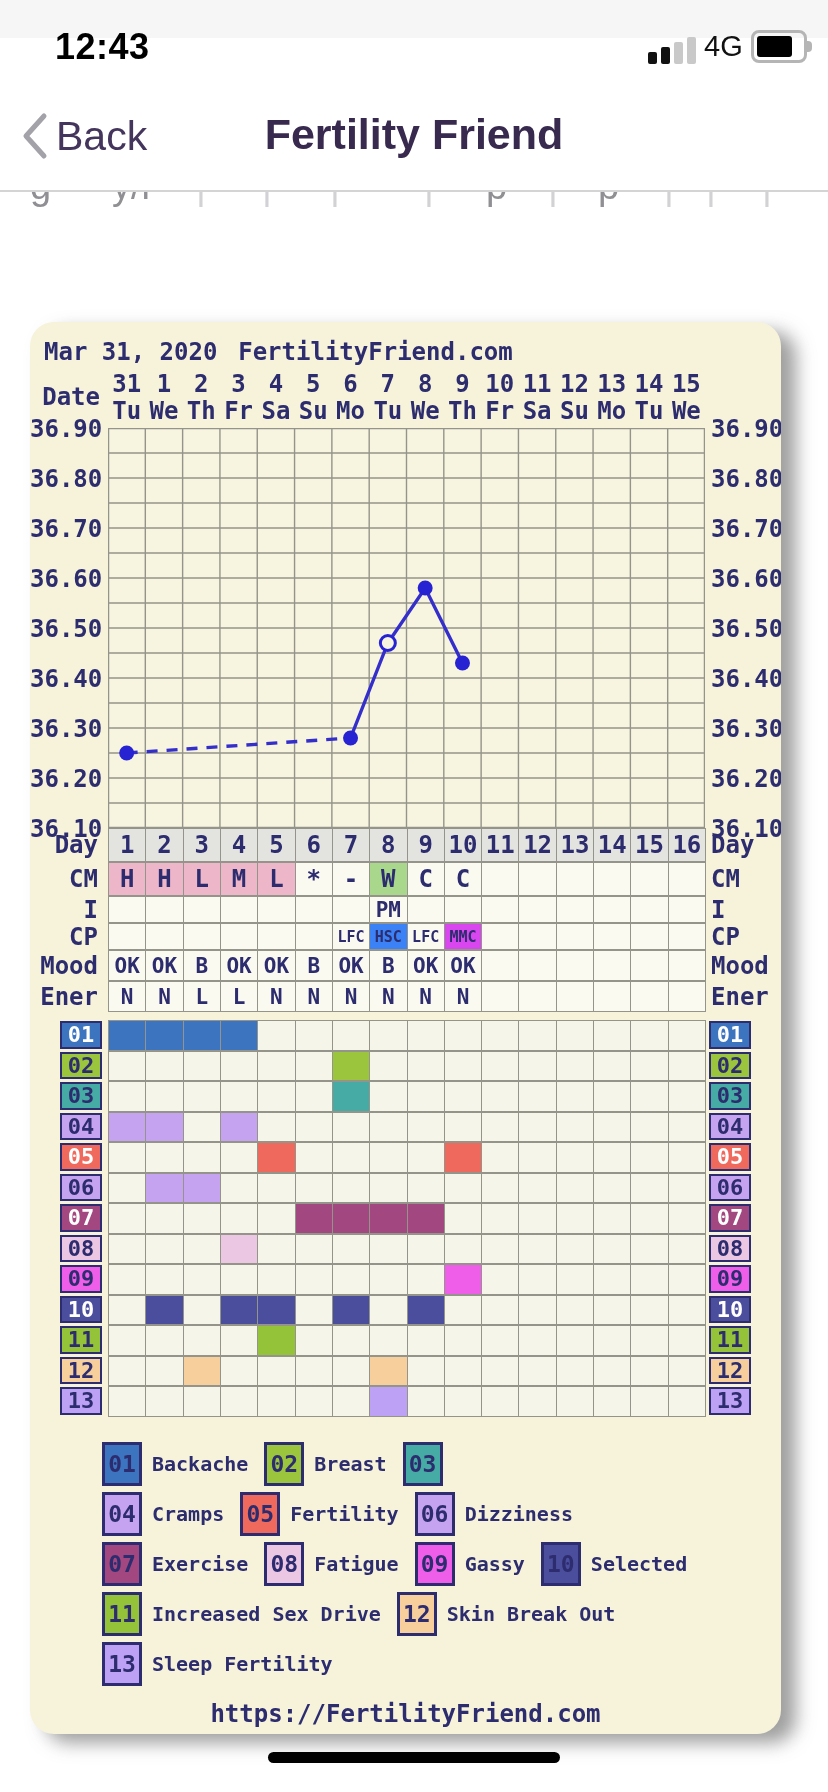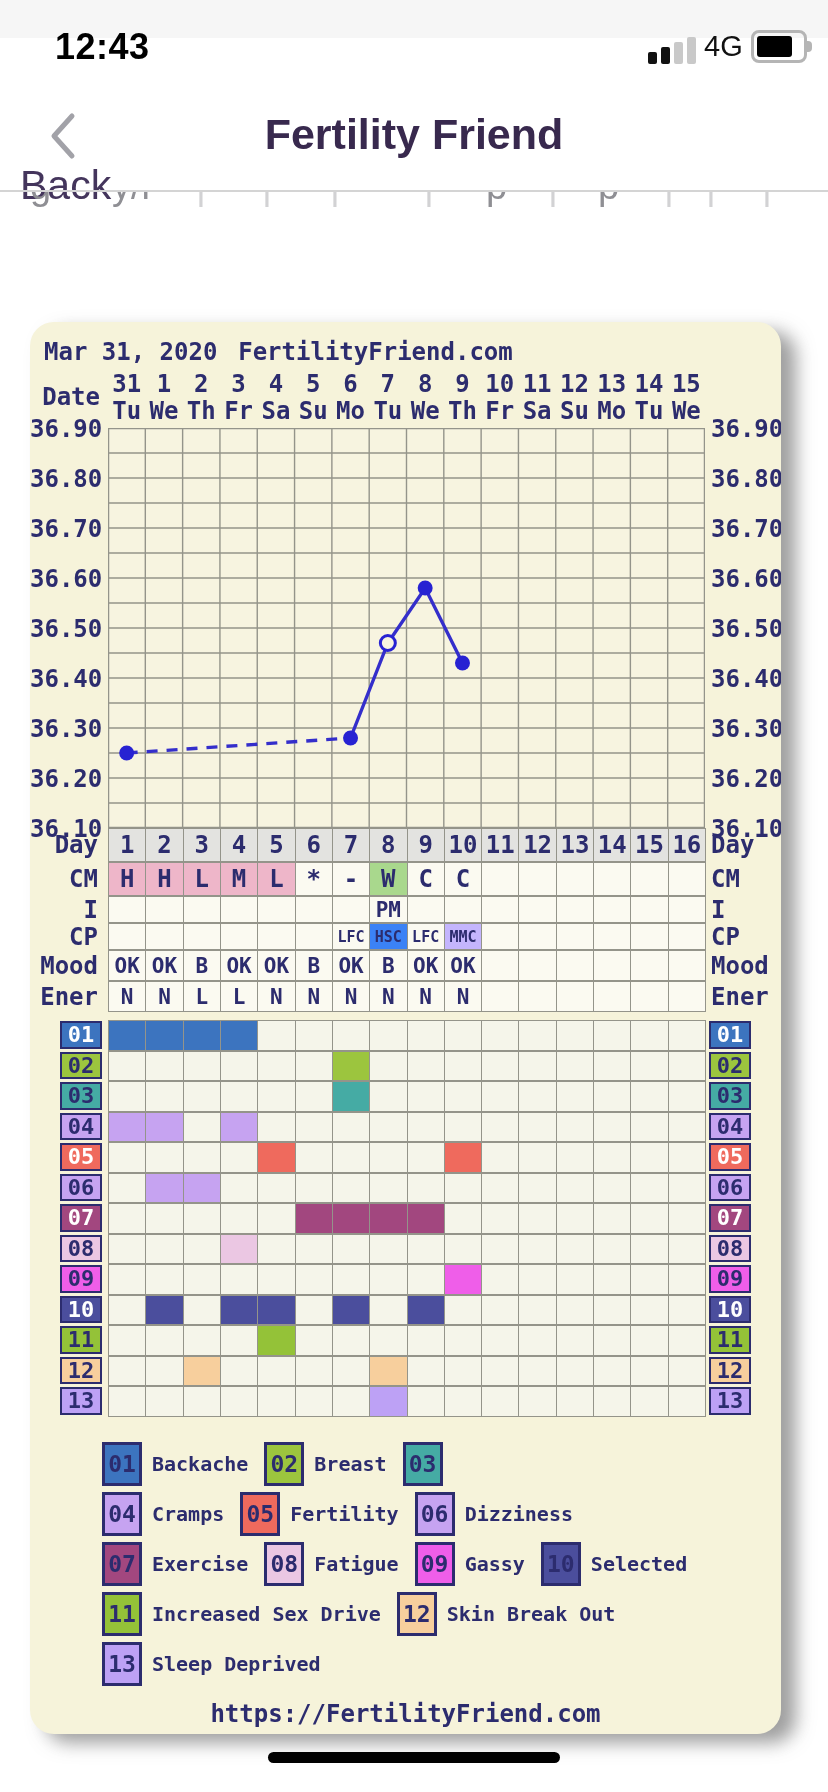--- a/index.html
+++ b/index.html
@@ -10,21 +10,21 @@
   .time{position:absolute;left:55px;top:26px;font-size:36px;font-weight:700;color:#000;letter-spacing:.5px;}
   .sb-right{position:absolute;left:648px;top:30px;display:flex;align-items:flex-end;height:34px;}
   .sig{display:flex;align-items:flex-end;gap:4px;margin-right:8px;}
   .sig i{display:block;width:9px;border-radius:2px;}
   .net{font-size:29px;color:#111;margin:0 8px 1px 0;}
   .batt{position:relative;width:50px;height:27px;border:3px solid #b5b5b5;border-radius:8px;margin-bottom:1px;}
   .batt .fill{position:absolute;left:3px;top:3px;bottom:3px;background:#000;border-radius:3px;}
   .batt .nub{position:absolute;right:-8px;top:8px;width:5px;height:11px;background:#b5b5b5;border-radius:0 4px 4px 0;}
   
   .nav-title{position:absolute;left:0;right:0;top:110px;text-align:center;font-size:43px;font-weight:700;color:#38294e;}
-  .back{position:absolute;left:20px;top:110px;display:flex;align-items:center;cursor:pointer;flex-direction:column;}
+  .back{position:absolute;left:20px;top:110px;display:flex;align-items:center;cursor:pointer;}
   .back svg{margin-right:6px;}
   .back span{font-size:41px;color:#44355c;}
   .nav-sep{position:absolute;left:0;top:190px;width:828px;height:2px;background:#d4d4d4;}
   .clip-strip{position:absolute;left:0;top:192px;width:828px;height:20px;overflow:hidden;}
   .clip-strip span{position:absolute;top:-27px;font-size:38px;color:#8f8f94;}
   .clip-strip b{position:absolute;top:-27px;font-size:38px;font-weight:400;color:#d2d2d4;}
   .selcycle{position:absolute;left:36px;top:282px;font-size:39px;}
   .selcycle .lbl{font-weight:700;color:#8a8a8f;}
   .selcycle .val{color:#9c9ca1;}
   
@@ -244,21 +244,21 @@
       <div class="rowlab" style="left: 0px; top: 600.5px; width: 72px; text-align: right; padding-right: 4px;">CP</div>
       <div class="cellTxt" style="left: 78px; top: 601px; width: 38.3125px; height: 27px; background: rgb(251, 250, 241); border: 1px solid rgb(148, 148, 138); font-size: 15px;"></div>
       <div class="cellTxt" style="left: 115.312px; top: 601px; width: 38.3125px; height: 27px; background: rgb(251, 250, 241); border: 1px solid rgb(148, 148, 138); font-size: 15px;"></div>
       <div class="cellTxt" style="left: 152.625px; top: 601px; width: 38.3125px; height: 27px; background: rgb(251, 250, 241); border: 1px solid rgb(148, 148, 138); font-size: 15px;"></div>
       <div class="cellTxt" style="left: 189.938px; top: 601px; width: 38.3125px; height: 27px; background: rgb(251, 250, 241); border: 1px solid rgb(148, 148, 138); font-size: 15px;"></div>
       <div class="cellTxt" style="left: 227.25px; top: 601px; width: 38.3125px; height: 27px; background: rgb(251, 250, 241); border: 1px solid rgb(148, 148, 138); font-size: 15px;"></div>
       <div class="cellTxt" style="left: 264.562px; top: 601px; width: 38.3125px; height: 27px; background: rgb(251, 250, 241); border: 1px solid rgb(148, 148, 138); font-size: 15px;"></div>
       <div class="cellTxt" style="left: 301.875px; top: 601px; width: 38.3125px; height: 27px; background: rgb(251, 250, 241); border: 1px solid rgb(148, 148, 138); font-size: 15px;">LFC</div>
       <div class="cellTxt" style="left: 339.188px; top: 601px; width: 38.3125px; height: 27px; background: #3b82f6; border: 1px solid rgb(148, 148, 138); font-size: 15px;">HSC</div>
       <div class="cellTxt" style="left: 376.5px; top: 601px; width: 38.3125px; height: 27px; background: rgb(251, 250, 241); border: 1px solid rgb(148, 148, 138); font-size: 15px;">LFC</div>
-      <div class="cellTxt" style="left: 413.812px; top: 601px; width: 38.3125px; height: 27px; background: #c4b5fd; border: 1px solid rgb(148, 148, 138); font-size: 15px;">MMC</div>
+      <div class="cellTxt" style="left: 413.812px; top: 601px; width: 38.3125px; height: 27px; background: #d946ef; border: 1px solid rgb(148, 148, 138); font-size: 15px;">MMC</div>
       <div class="cellTxt" style="left: 451.125px; top: 601px; width: 38.3125px; height: 27px; background: rgb(251, 250, 241); border: 1px solid rgb(148, 148, 138); font-size: 15px;"></div>
       <div class="cellTxt" style="left: 488.438px; top: 601px; width: 38.3125px; height: 27px; background: rgb(251, 250, 241); border: 1px solid rgb(148, 148, 138); font-size: 15px;"></div>
       <div class="cellTxt" style="left: 525.75px; top: 601px; width: 38.3125px; height: 27px; background: rgb(251, 250, 241); border: 1px solid rgb(148, 148, 138); font-size: 15px;"></div>
       <div class="cellTxt" style="left: 563.062px; top: 601px; width: 38.3125px; height: 27px; background: rgb(251, 250, 241); border: 1px solid rgb(148, 148, 138); font-size: 15px;"></div>
       <div class="cellTxt" style="left: 600.375px; top: 601px; width: 38.3125px; height: 27px; background: rgb(251, 250, 241); border: 1px solid rgb(148, 148, 138); font-size: 15px;"></div>
       <div class="cellTxt" style="left: 637.688px; top: 601px; width: 38.3125px; height: 27px; background: rgb(251, 250, 241); border: 1px solid rgb(148, 148, 138); font-size: 15px;"></div>
       <div class="rowlab" style="left: 681px; top: 600.5px; width: 72px; text-align: left;">CP</div>
       <div class="rowlab" style="left: 0px; top: 629.5px; width: 72px; text-align: right; padding-right: 4px;">Mood</div>
       <div class="cellTxt" style="left: 78px; top: 628px; width: 38.3125px; height: 31px; background: rgb(251, 250, 241); border: 1px solid rgb(148, 148, 138); font-size: 21px;">OK</div>
       <div class="cellTxt" style="left: 115.312px; top: 628px; width: 38.3125px; height: 31px; background: rgb(251, 250, 241); border: 1px solid rgb(148, 148, 138); font-size: 21px;">OK</div>
@@ -580,19 +580,19 @@
           <span class="ltxt">Increased Sex Drive</span>
         </div>
         <div class="legend-item">
           <div class="swatch" style="background: rgb(247, 207, 157);">12</div>
           <span class="ltxt">Skin Break Out</span>
         </div>
       </div>
       <div class="legend-line" style="top: 1320px; height: 44px;">
         <div class="legend-item">
           <div class="swatch" style="background: rgb(189, 161, 245);">13</div>
-          <span class="ltxt">Sleep Deprived</span>
+          <span class="ltxt">Sleep Fertility</span>
         </div>
       </div>
     </div>
 
   <div class="home-ind"></div>
 </div>
 
 </body></html>

